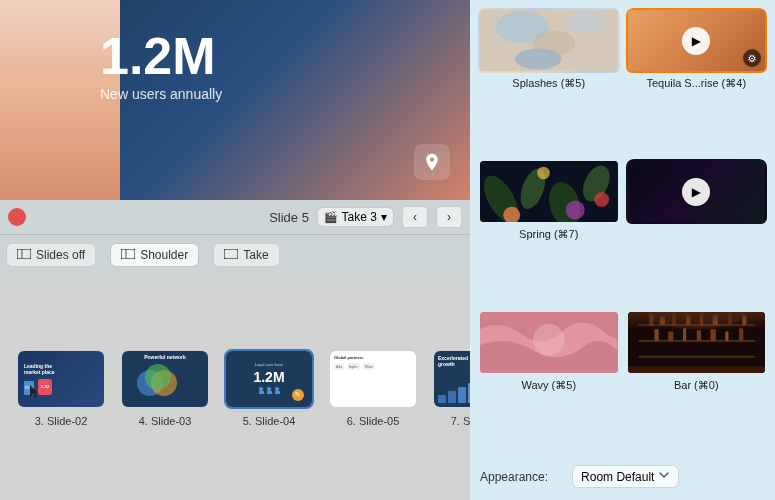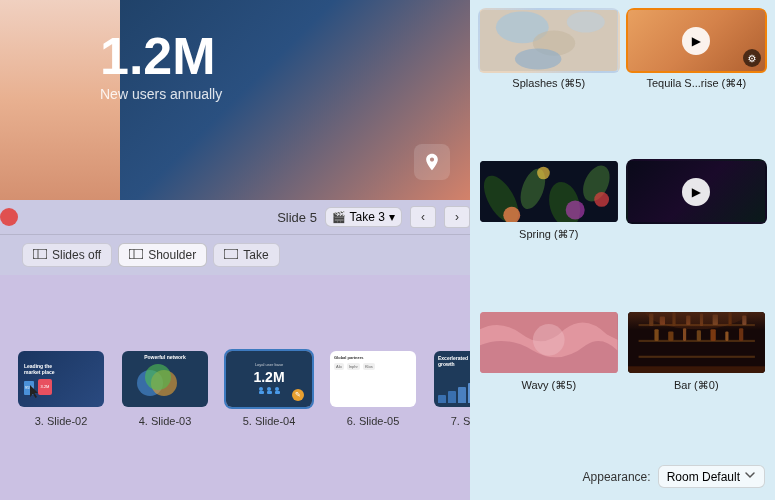--- a/index.html
+++ b/index.html
@@ -17,21 +17,21 @@
       display: flex;
       flex: 1;
       overflow: hidden;
     }
 
     
     .left-panel {
       width: 470px;
       display: flex;
       flex-direction: column;
-      background: #d946ef;
+      background: #fdba74;
     }
 
     .slide-preview {
       position: relative;
       width: 100%;
       height: 200px;
       background: linear-gradient(135deg, #1a3a5c 0%, #2a5080 50%, #d4826a 100%);
       overflow: hidden;
     }
 
@@ -77,21 +77,21 @@
       align-items: center;
       justify-content: center;
       color: white;
       font-size: 18px;
     }
 
     
     .controls-bar {
       display: flex;
       align-items: center;
-      padding: 6px 0;
+      padding: 6px 8px;
       background: rgba(200, 215, 225, 0.9);
       border-bottom: 1px solid rgba(0,0,0,0.1);
       gap: 8px;
     }
 
     .record-btn {
       width: 18px;
       height: 18px;
       border-radius: 50%;
       background: #e05050;
@@ -135,22 +135,22 @@
       justify-content: center;
       cursor: pointer;
       font-size: 12px;
       color: #333;
     }
 
     
     .view-mode-bar {
       display: flex;
       align-items: center;
-      padding: 8px 22px;
-      gap: 6px;
+      padding: 8px 6px;
+      gap: 14px;
       background: rgba(200, 215, 225, 0.9);
     }
 
     .view-btn {
       display: flex;
       align-items: center;
       gap: 5px;
       padding: 4px 10px;
       border-radius: 6px;
       border: 1px solid rgba(0,0,0,0.12);
@@ -318,23 +318,22 @@
       align-items: center;
       justify-content: center;
       font-size: 10px;
       color: white;
     }
 
     
     .appearance-bar {
       display: flex;
       align-items: center;
-      justify-content: flex-end;
       padding: 4px 2px;
-      gap: 7px;
+      gap: 24px;
     }
 
     .appearance-label {
       font-size: 12px;
       color: #333;
     }
 
     .appearance-select {
       display: flex;
       align-items: center;

